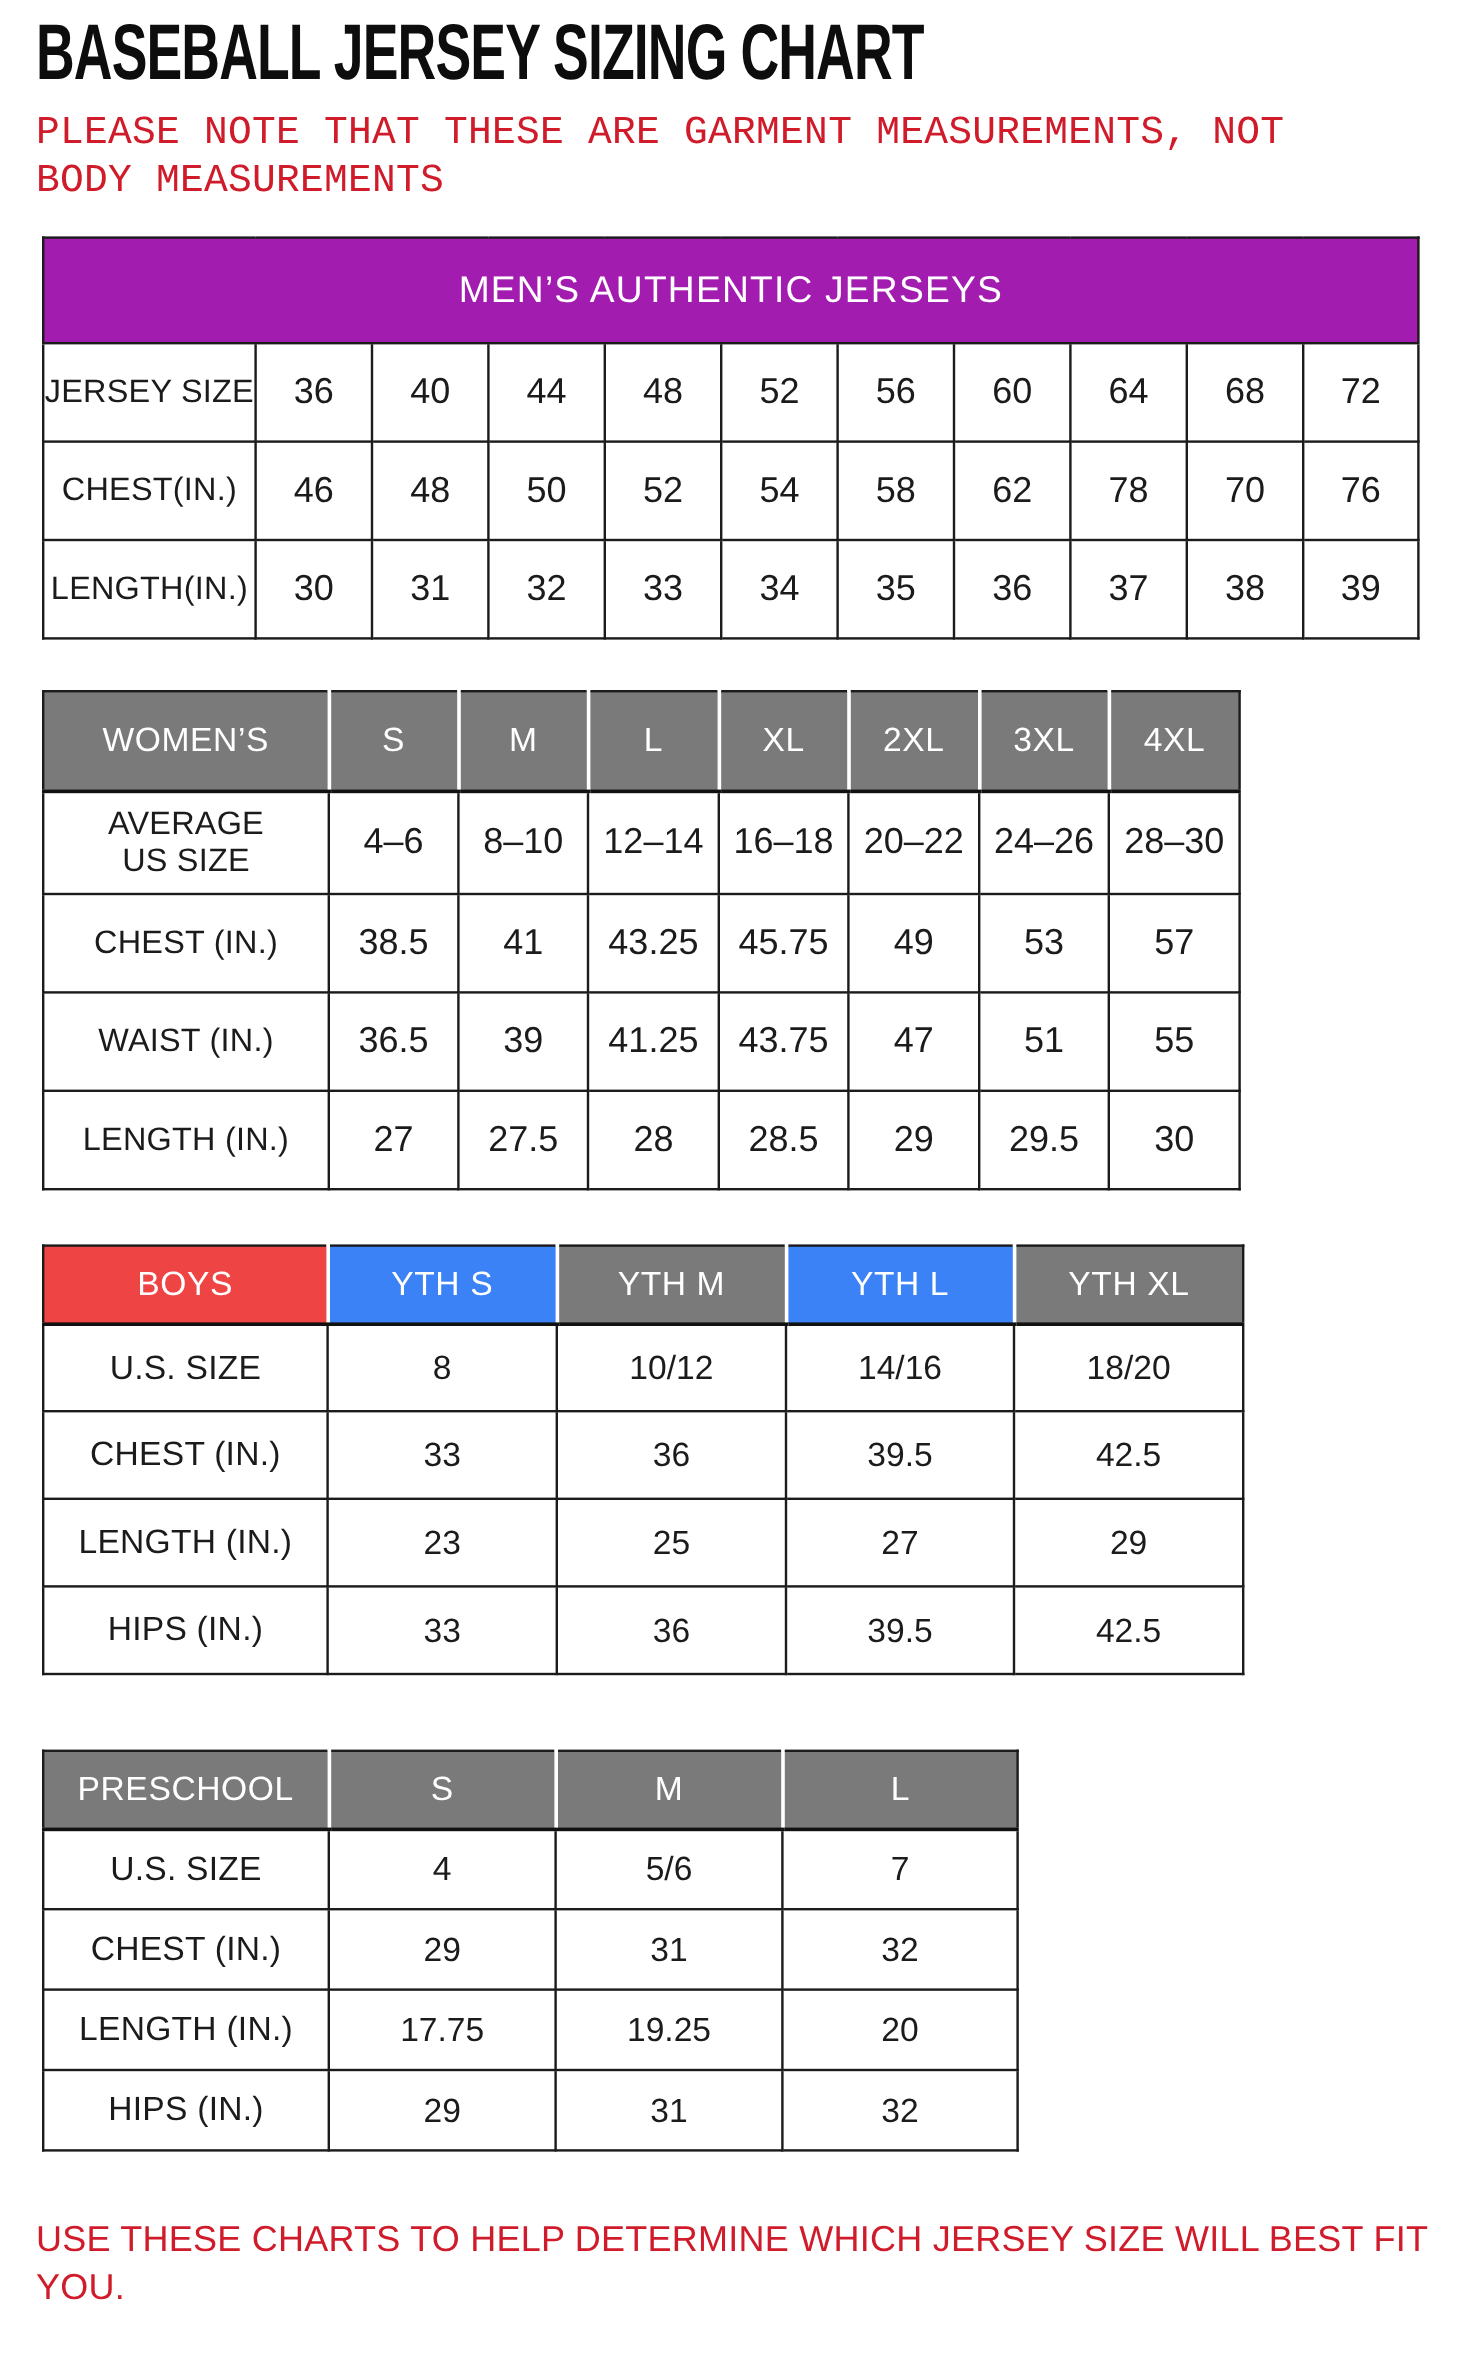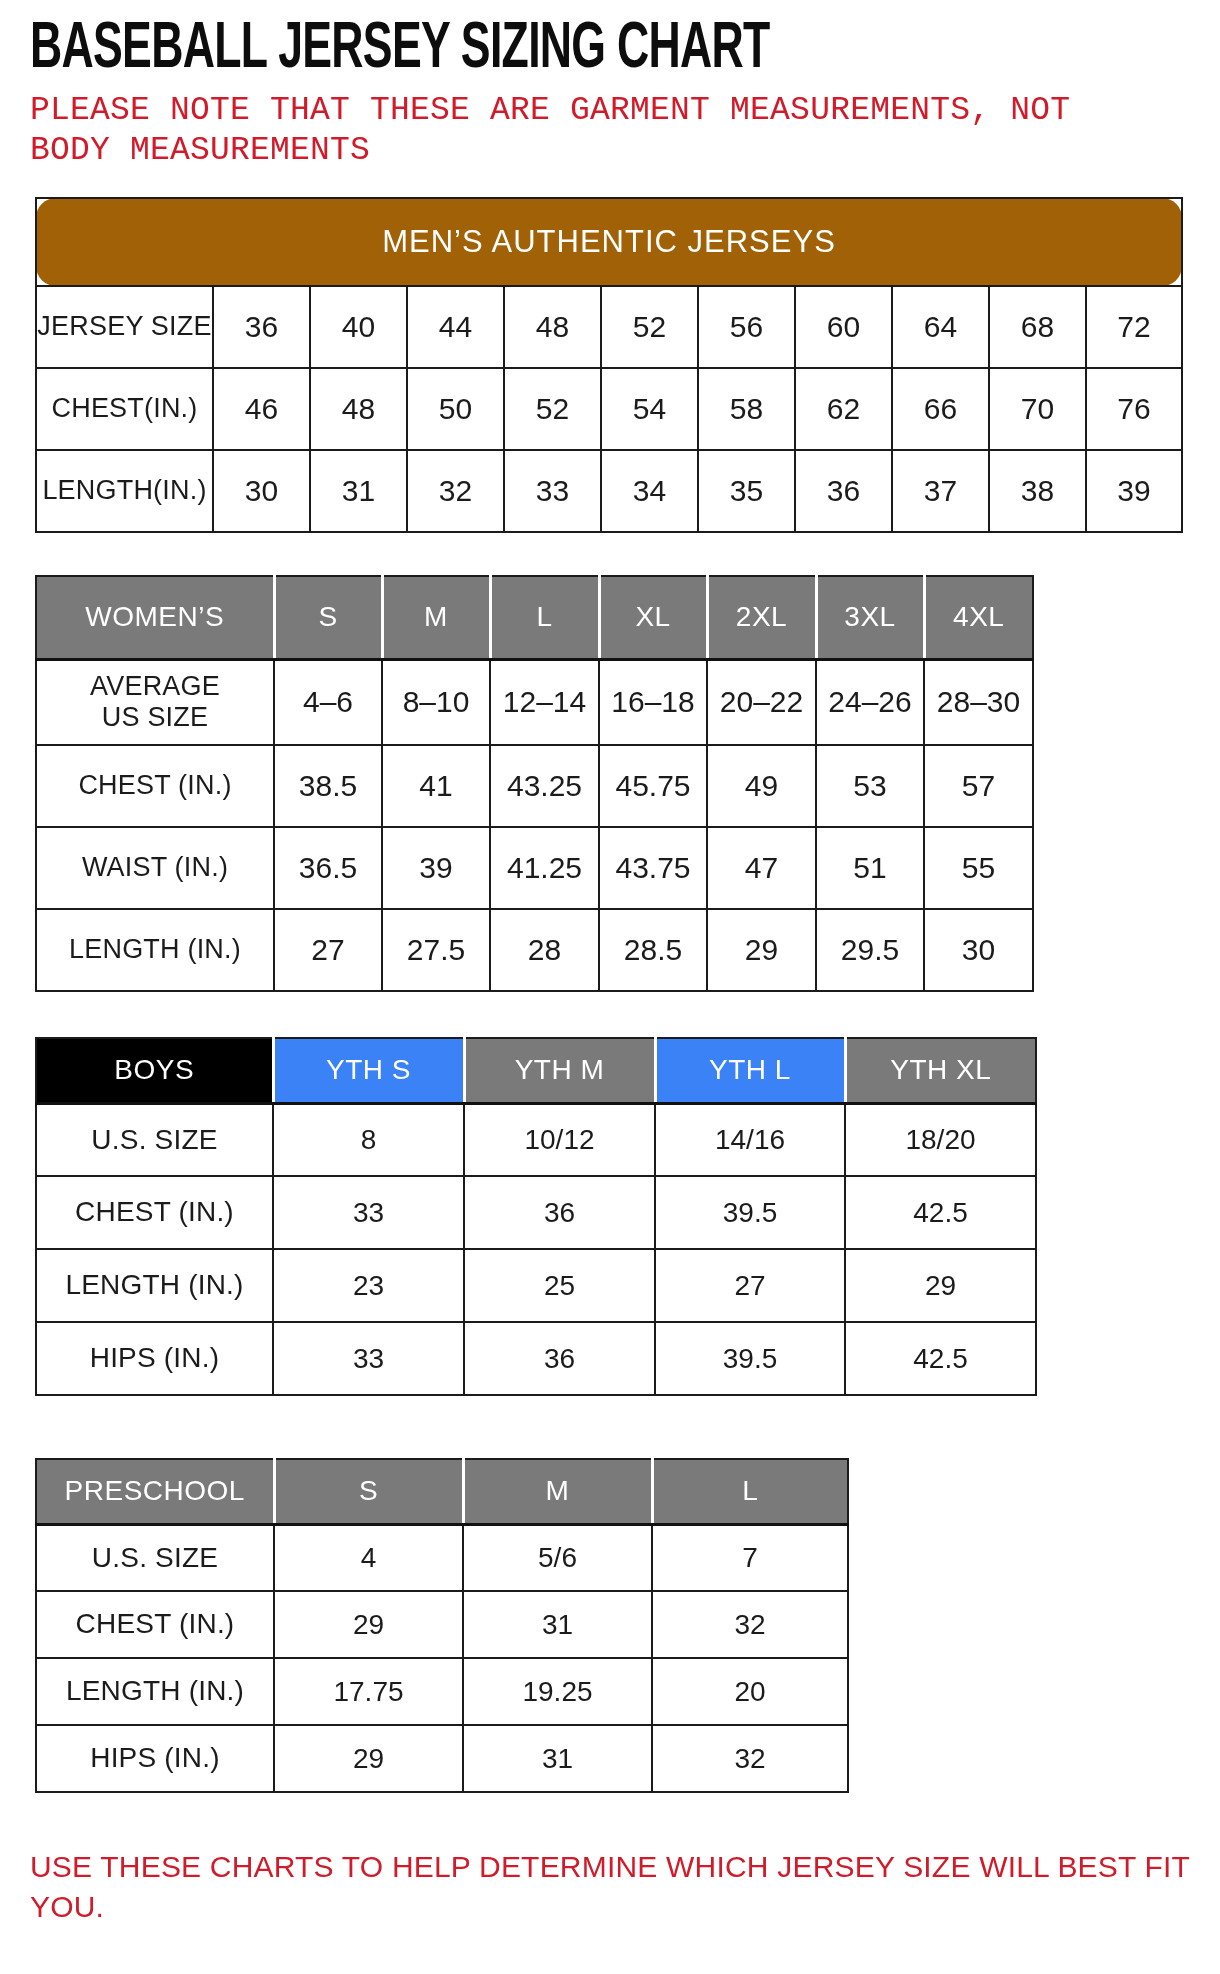--- a/index.html
+++ b/index.html
@@ -99,21 +99,21 @@
         <col style="width: 97px;">
         <col style="width: 97px;">
         <col style="width: 97px;">
         <col style="width: 97px;">
         <col style="width: 97px;">
         <col style="width: 97px;">
         <col style="width: 96px;">
       </colgroup>
       <tbody>
         <tr class="banner-row">
-          <td class="banner" colspan="11" style="background: #a16207; border-radius: 20px;">MEN’S AUTHENTIC JERSEYS</td>
+          <td class="banner" colspan="11" style="background: #a21caf;">MEN’S AUTHENTIC JERSEYS</td>
         </tr>
         <tr class="r1">
           <th class="rlabel">JERSEY SIZE</th>
           <td class="val">36</td>
           <td class="val">40</td>
           <td class="val">44</td>
           <td class="val">48</td>
           <td class="val">52</td>
           <td class="val">56</td>
           <td class="val">60</td>
@@ -123,21 +123,21 @@
         </tr>
         <tr class="r2">
           <th class="rlabel">CHEST(IN.)</th>
           <td class="val">46</td>
           <td class="val">48</td>
           <td class="val">50</td>
           <td class="val">52</td>
           <td class="val">54</td>
           <td class="val">58</td>
           <td class="val">62</td>
-          <td class="val">66</td>
+          <td class="val">78</td>
           <td class="val">70</td>
           <td class="val">76</td>
         </tr>
         <tr class="r3">
           <th class="rlabel">LENGTH(IN.)</th>
           <td class="val">30</td>
           <td class="val">31</td>
           <td class="val">32</td>
           <td class="val">33</td>
           <td class="val">34</td>
@@ -218,21 +218,21 @@
   <table class="tbl boys-t">
       <colgroup>
         <col style="width: 237px;">
         <col style="width: 191px;">
         <col style="width: 191px;">
         <col style="width: 190px;">
         <col style="width: 191px;">
       </colgroup>
       <tbody>
         <tr class="head-row">
-          <th class="ghead glabel" style="background: #000000;">BOYS</th>
+          <th class="ghead glabel" style="background: #ef4444;">BOYS</th>
           <th class="ghead" style="background: #3b82f6;">YTH S</th>
           <th class="ghead" style="background: rgb(122, 122, 122);">YTH M</th>
           <th class="ghead" style="background: #3b82f6;">YTH L</th>
           <th class="ghead" style="background: rgb(122, 122, 122);">YTH XL</th>
         </tr>
         <tr class="r0">
           <th class="rlabel">U.S. SIZE</th>
           <td class="val">8</td>
           <td class="val">10/12</td>
           <td class="val">14/16</td>

